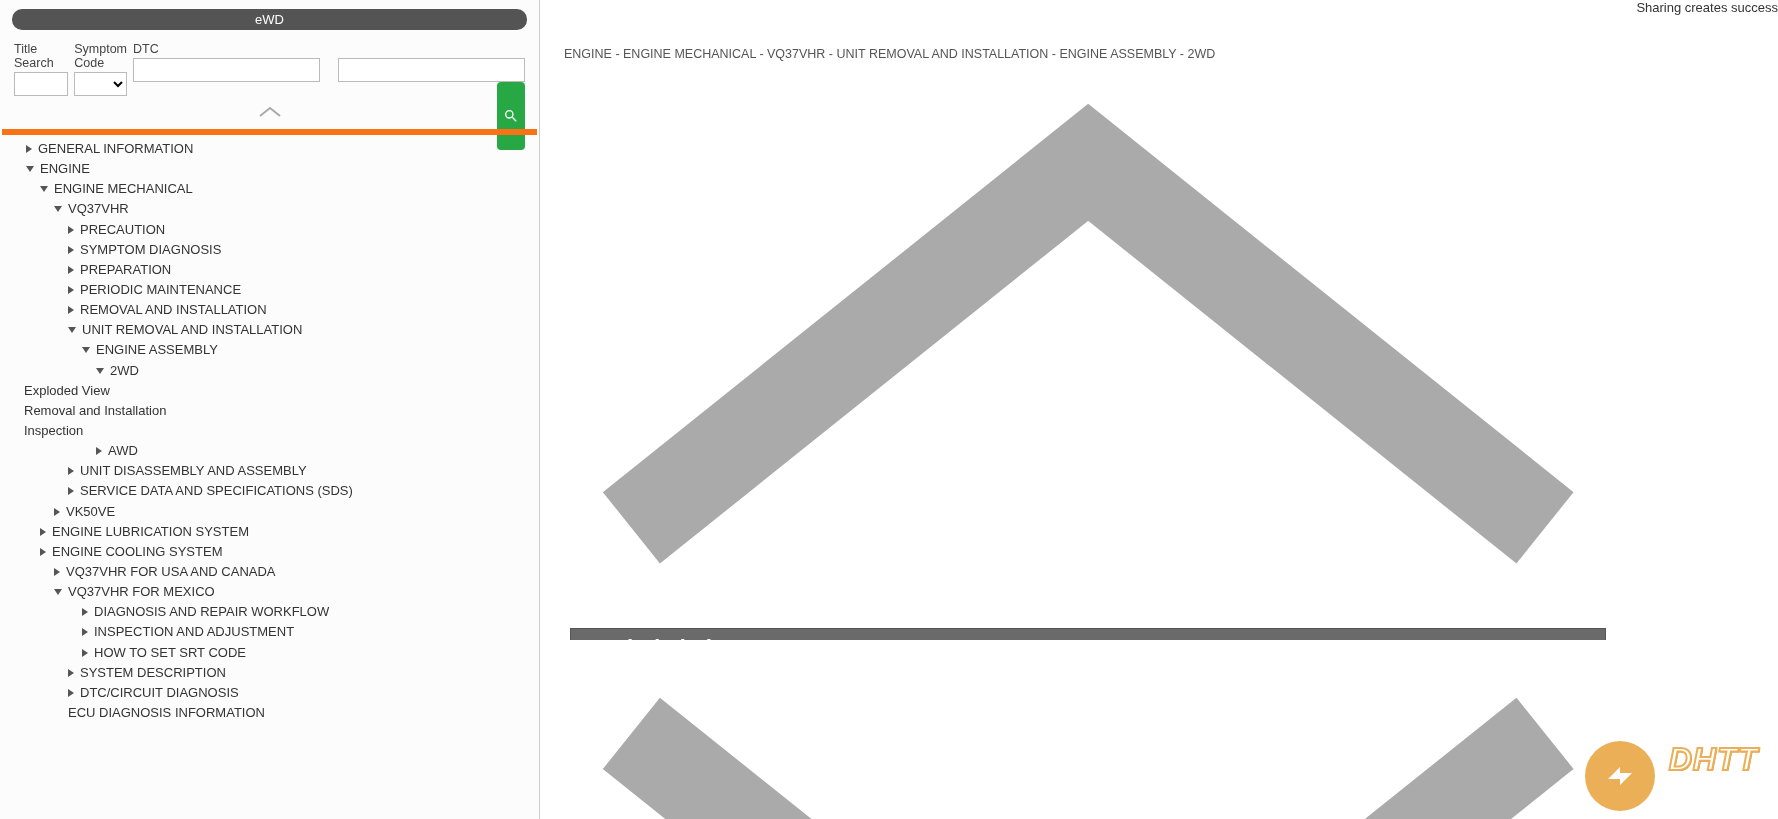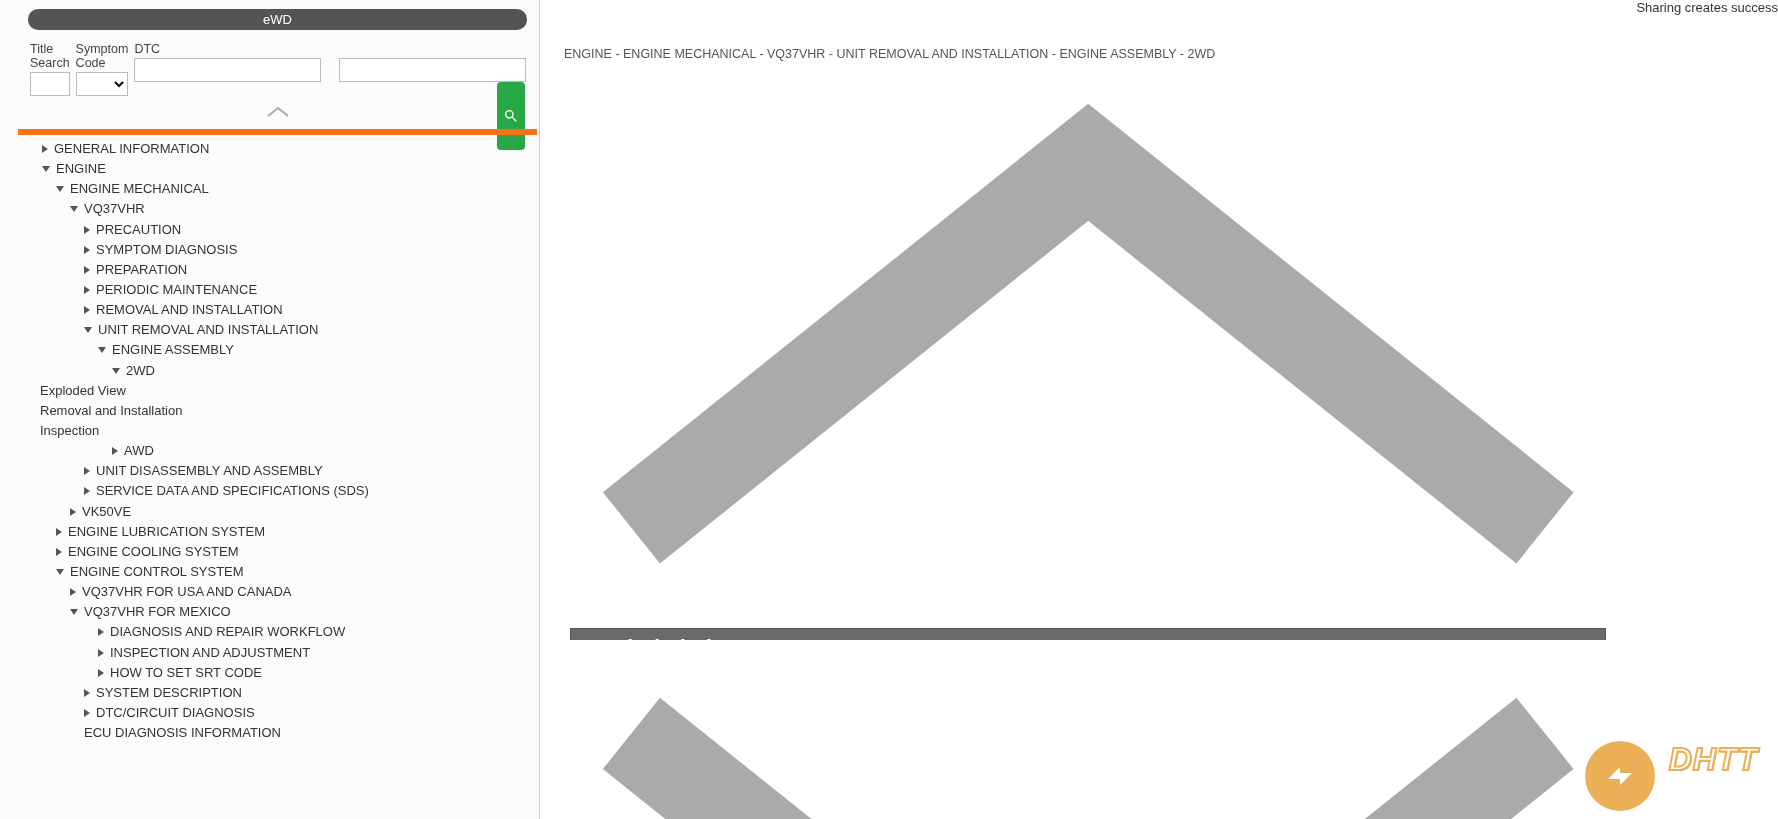--- a/index.html
+++ b/index.html
@@ -1,20 +1,20 @@
 <!DOCTYPE html>
 <html><head>
 <meta charset="utf-8">
 <style>
   * { box-sizing: border-box; margin: 0; padding: 0; }
   html, body { height: 100%; font-family: Arial, Helvetica, sans-serif; font-size: 13px; color: #333; }
   body { display: flex; overflow: hidden; }
 
   
-  .left-panel { width: 540px; height: 100%; display: flex; flex-direction: column; border-right: 1px solid #ccc; background:#fcfcfc;padding-left:16px; }
+  .left-panel { width: 540px; height: 100%; display: flex; flex-direction: column; border-right: 1px solid #ccc; background:#fcfcfc; }
   .ewd-btn { margin: 9px 12px 8px 12px; background:#545454; color:#fff; text-align:center; padding:3px 0; border-radius:10px; font-size:13px; cursor:pointer; }
   .search-area { padding: 4px 14px 8px 14px; display:flex; position:relative; }
   .search-fields { flex:1; display:flex; flex-direction:row; gap:6px; }
   .field-label { font-size:12.5px; color:#444; margin-bottom:2px; }
   .title-input { width:100%; height:24px; border:1px solid #bbb; padding:2px 4px; }
   .symptom-select { width:100%; height:24px; border:1px solid #bbb; background:#fff; }
   .dtc-row { display:flex; gap:18px; }
   .dtc-input { flex:1; height:24px; border:1px solid #bbb; padding:2px 4px; }
   .search-btn { position:absolute; right:14px; top:44px; width:28px; height:68px; background:#27a844; display:flex; align-items:center; justify-content:center; border-radius:4px; cursor:pointer; }
   .search-btn svg { width:16px; height:16px; fill:#fff; }
@@ -205,26 +205,20 @@
             <span class="caret right"></span>
             <span class="lbl">ENGINE LUBRICATION SYSTEM</span>
           </div>
         </li>
       <li class="ind2">
           <div class="row">
             <span class="caret right"></span>
             <span class="lbl">ENGINE COOLING SYSTEM</span>
           </div>
         </li>
-      <li class="ind2">
-          <div class="row">
-            <span class="caret down"></span>
-            <span class="lbl">ENGINE CONTROL SYSTEM</span>
-          </div>
-        </li>
       <li class="ind3">
           <div class="row">
             <span class="caret right"></span>
             <span class="lbl">VQ37VHR FOR USA AND CANADA</span>
           </div>
         </li>
       <li class="ind3">
           <div class="row">
             <span class="caret down"></span>
             <span class="lbl">VQ37VHR FOR MEXICO</span>

